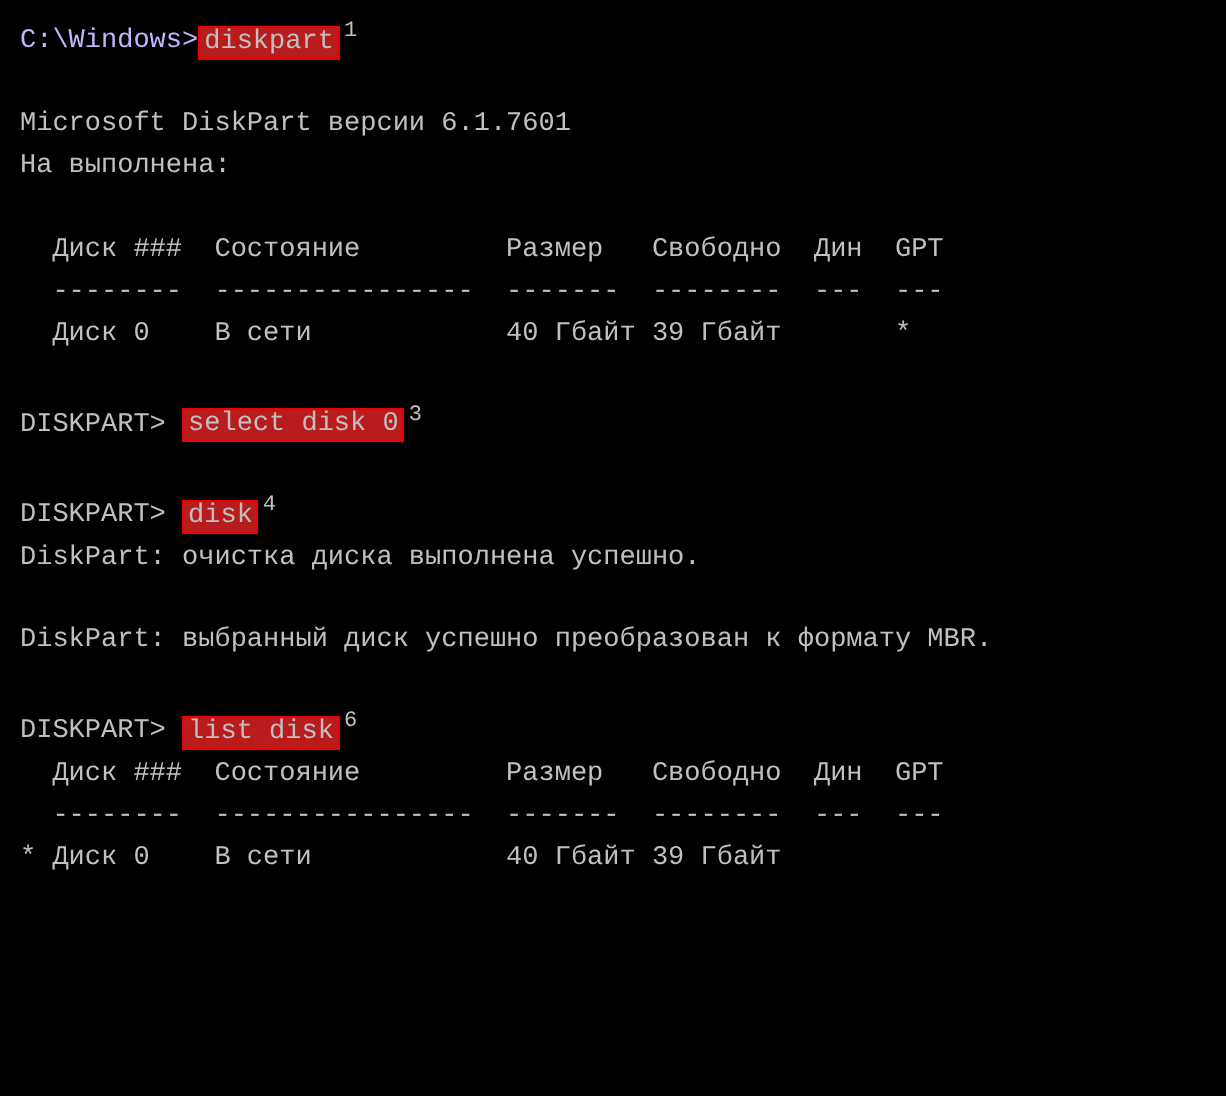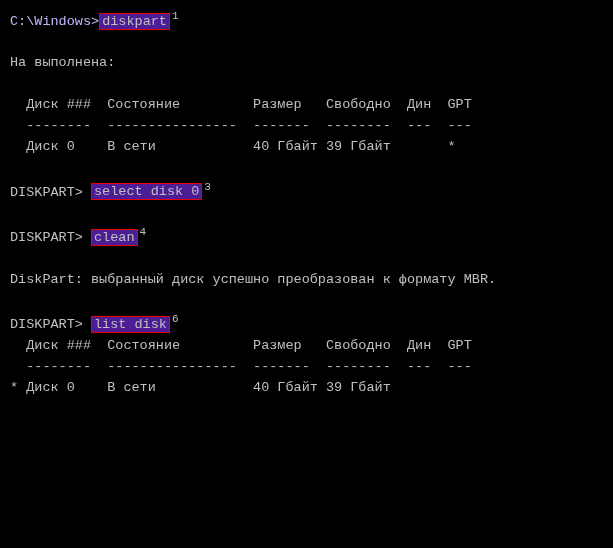--- a/index.html
+++ b/index.html
@@ -16,47 +16,49 @@
       color: #c0c0c0;
       padding: 8px 10px;
       overflow: hidden;
     }
     .line {
       line-height: 1.55;
       white-space: pre;
     }
     .highlighted-cmd {
       color: #c0c0c0;
-      background: #4c1d95;
+      background: #b91c1c;
       border: 1.5px solid #e00;
       padding: 0 2px;
       display: inline;
     }
     .step-num {
       color: #c0c0c0;
       font-size: 11px;
       vertical-align: super;
       margin-left: 2px;
     }
   </style>
 </head>
 <body>
 
 <div id="terminal">
     <div class="line"><span style="color:#c4b5fd">C:\Windows&gt;</span><span class="highlighted-cmd">diskpart</span><span class="step-num">1</span></div>
     <div class="line">&nbsp;</div>
+    <div class="line"><span>Microsoft DiskPart версии 6.1.7601</span></div>
     <div class="line"><span>На выполнена:</span></div>
     <div class="line">&nbsp;</div>
     <div class="line"><span>  Диск ###  Состояние         Размер   Свободно  Дин  GPT</span></div>
     <div class="line"><span>  --------  ----------------  -------  --------  ---  ---</span></div>
     <div class="line"><span>  Диск 0    В сети            40 Гбайт 39 Гбайт       *</span></div>
     <div class="line">&nbsp;</div>
     <div class="line"><span style="color:#c0c0c0">DISKPART&gt; </span><span class="highlighted-cmd">select disk 0</span><span class="step-num">3</span></div>
     <div class="line">&nbsp;</div>
-    <div class="line"><span style="color:#c0c0c0">DISKPART&gt; </span><span class="highlighted-cmd">clean</span><span class="step-num">4</span></div>
+    <div class="line"><span style="color:#c0c0c0">DISKPART&gt; </span><span class="highlighted-cmd">disk</span><span class="step-num">4</span></div>
+    <div class="line"><span>DiskPart: очистка диска выполнена успешно.</span></div>
     <div class="line">&nbsp;</div>
     <div class="line"><span>DiskPart: выбранный диск успешно преобразован к формату MBR.</span></div>
     <div class="line">&nbsp;</div>
     <div class="line"><span style="color:#c0c0c0">DISKPART&gt; </span><span class="highlighted-cmd">list disk</span><span class="step-num">6</span></div>
     <div class="line"><span>  Диск ###  Состояние         Размер   Свободно  Дин  GPT</span></div>
     <div class="line"><span>  --------  ----------------  -------  --------  ---  ---</span></div>
     <div class="line"><span>* Диск 0    В сети            40 Гбайт 39 Гбайт       </span></div>
     <div class="line">&nbsp;</div>
   </div>
 

